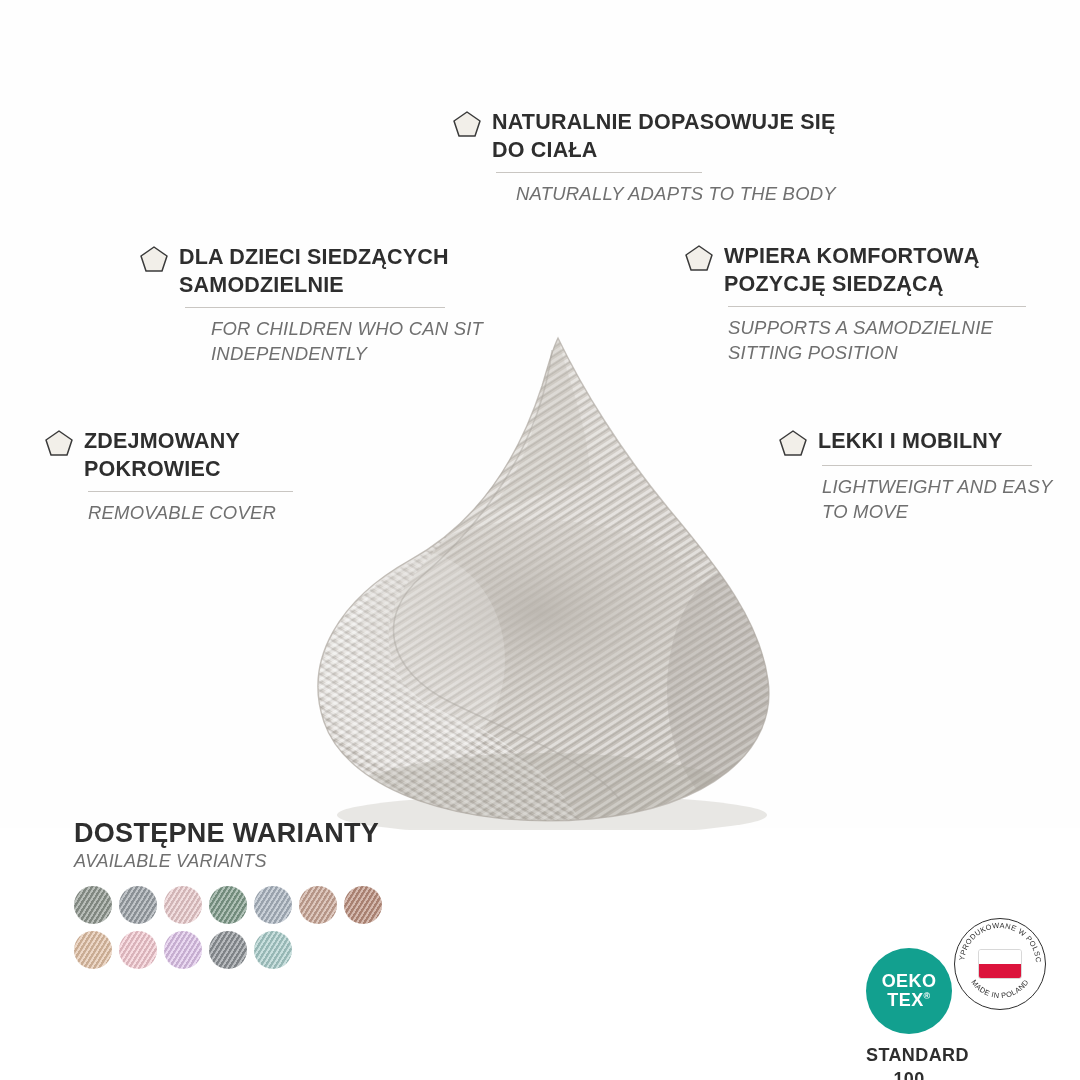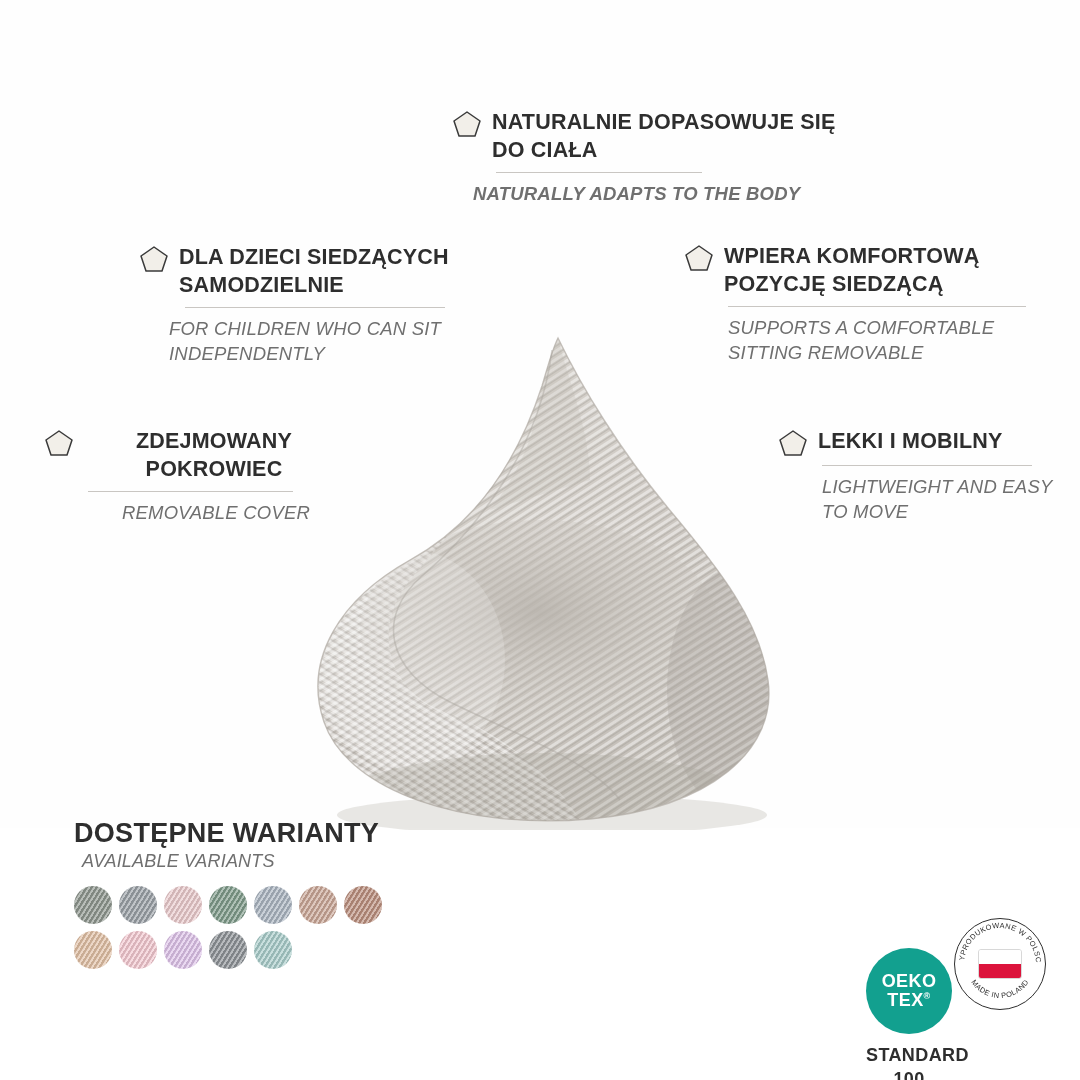--- a/index.html
+++ b/index.html
@@ -44,31 +44,31 @@
     font-size: 18.5px;
     font-style: italic;
     color: #6f6f6f;
     line-height: 1.36;
     letter-spacing: 0.2px;
   }
 
   
   #f-adapt { left: 452px; top: 108px; width: 420px; }
   #f-adapt .rule { width: 206px; margin-left: 44px; }
-  #f-adapt .sub { margin-left: 21px; font-weight: bold; }
+  #f-adapt .sub { margin-left: 64px; }
 
   #f-children { left: 139px; top: 243px; width: 380px; }
   #f-children .rule { width: 260px; margin-left: 46px; }
-  #f-children .sub { margin-left: 30px; }
+  #f-children .sub { margin-left: 72px; }
 
   #f-support { left: 684px; top: 242px; width: 360px; }
   #f-support .rule { width: 298px; margin-left: 44px; }
   #f-support .sub { margin-left: 44px; }
 
-  #f-cover { left: 44px; top: 427px; width: 300px; text-align: center; }
+  #f-cover { left: 44px; top: 427px; width: 300px; }
   #f-cover .rule { width: 205px; margin-left: 44px; }
   #f-cover .sub { margin-left: 44px; }
 
   #f-light { left: 778px; top: 427px; width: 280px; }
   #f-light .rule { width: 210px; margin-left: 44px; }
   #f-light .sub { margin-left: 44px; }
 
   
   .product {
     position: absolute;
@@ -77,21 +77,21 @@
   }
 
   
   .variants { position: absolute; left: 74px; top: 818px; }
   .variants .v-title {
     font-size: 27px; font-weight: 700; color: #2e2e2e;
     letter-spacing: 0.3px; text-transform: uppercase;
   }
   .variants .v-sub {
     font-size: 18px; font-style: italic; color: #6f6f6f;
-    margin-top: 2px; letter-spacing: 0.2px; margin-left: 8px;
+    margin-top: 2px; letter-spacing: 0.2px;
   }
   .swatch-rows { margin-top: 14px; }
   .swatch-row { display: flex; gap: 7px; margin-bottom: 7px; }
   .swatch {
     width: 38px; height: 38px; border-radius: 50%;
     position: relative; overflow: hidden;
   }
   .swatch::after {
     content: "";
     position: absolute; inset: 0;
@@ -252,21 +252,21 @@
   </div>
 
   <div class="feature" id="f-support">
     <div class="head">
       <svg class="pent-icon" viewBox="0 0 30 29">
         <path d="M15 2 L28 11 L23 26 L7 26 L2 11 Z" fill="#f2efe9" stroke="#3a3a3a" stroke-width="1.5" stroke-linejoin="round"></path>
       </svg>
       <div class="title">WPIERA KOMFORTOWĄ POZYCJĘ SIEDZĄCĄ</div>
     </div>
     <div class="rule"></div>
-    <div class="sub">SUPPORTS A COMFORTABLE SITTING REMOVABLE</div>
+    <div class="sub">SUPPORTS A SAMODZIELNIE SITTING POSITION</div>
   </div>
 
   <div class="feature" id="f-cover">
     <div class="head">
       <svg class="pent-icon" viewBox="0 0 30 29">
         <path d="M15 2 L28 11 L23 26 L7 26 L2 11 Z" fill="#f2efe9" stroke="#3a3a3a" stroke-width="1.5" stroke-linejoin="round"></path>
       </svg>
       <div class="title">ZDEJMOWANY POKROWIEC</div>
     </div>
     <div class="rule"></div>

